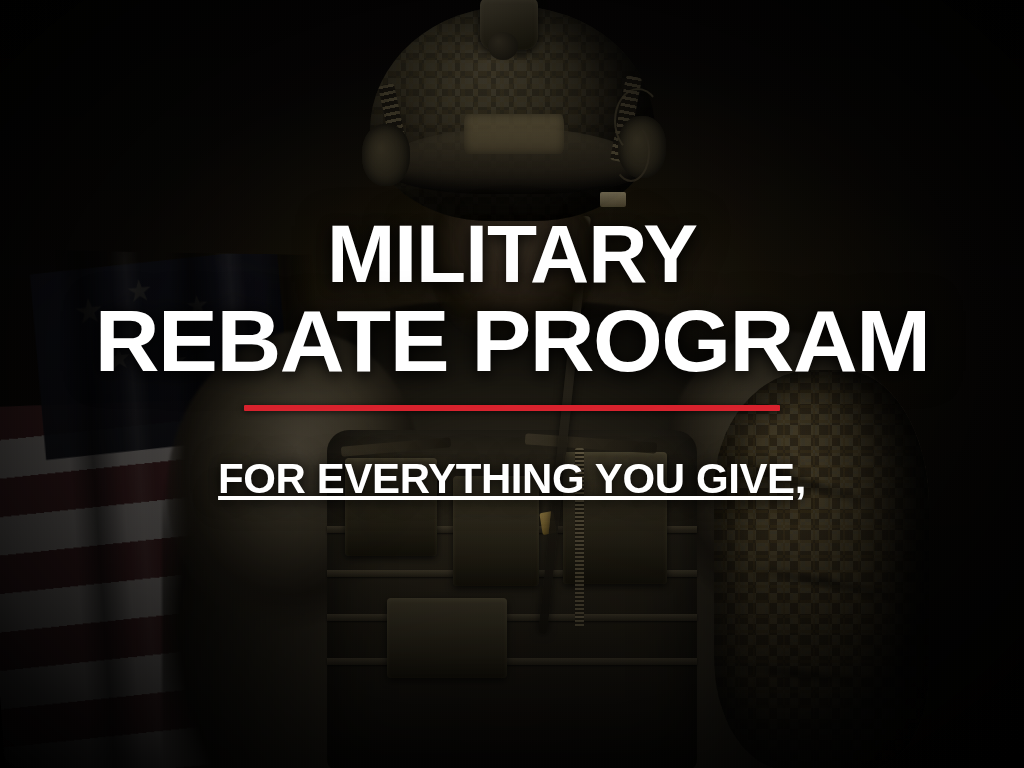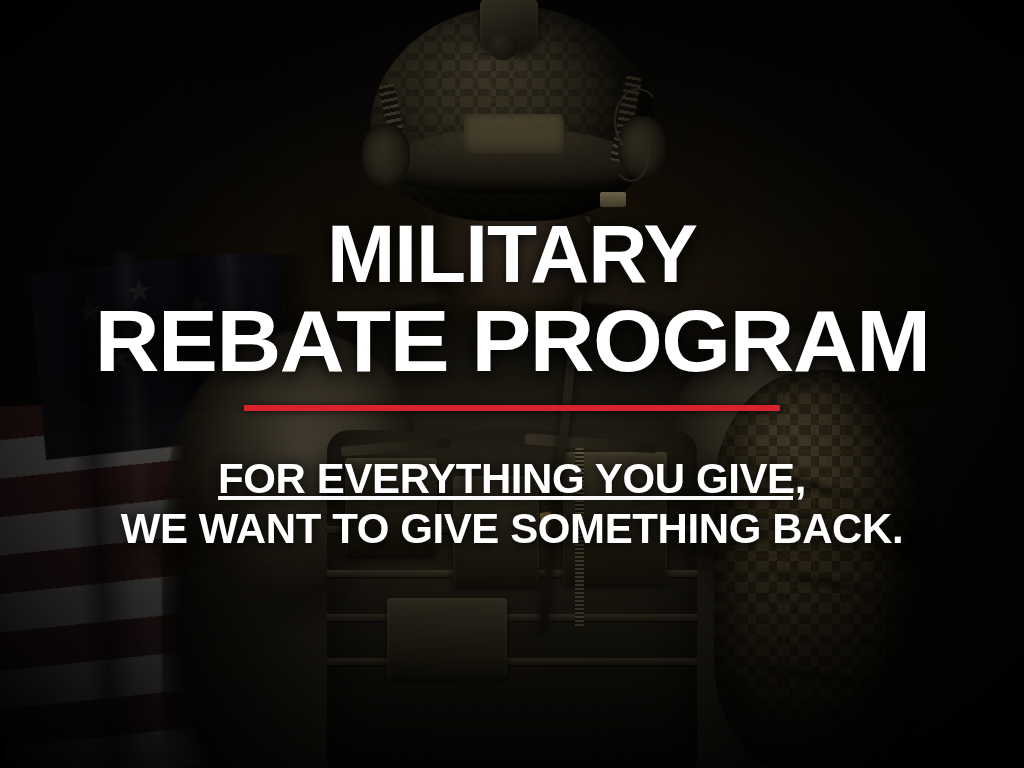--- a/index.html
+++ b/index.html
@@ -466,16 +466,15 @@
 
   <div class="overlay">
     <h1 class="headline headline-1" style="color: rgb(255, 255, 255);">MILITARY</h1>
 
     <h1 class="headline headline-2" style="color: rgb(255, 255, 255);">REBATE PROGRAM</h1>
 
     <div class="divider" style="background: rgb(217, 35, 46);"></div>
 
     <p class="subhead subhead-1" style="color: rgb(255, 255, 255); text-decoration: underline;">FOR EVERYTHING YOU GIVE,</p>
 
-    <p class="subhead subhead-2" style="color: rgb(255, 255, 255);">WE WANT TO GIVE SOMETHING BACK.</p>
   </div>
 
 </div>
 
 </body></html>

